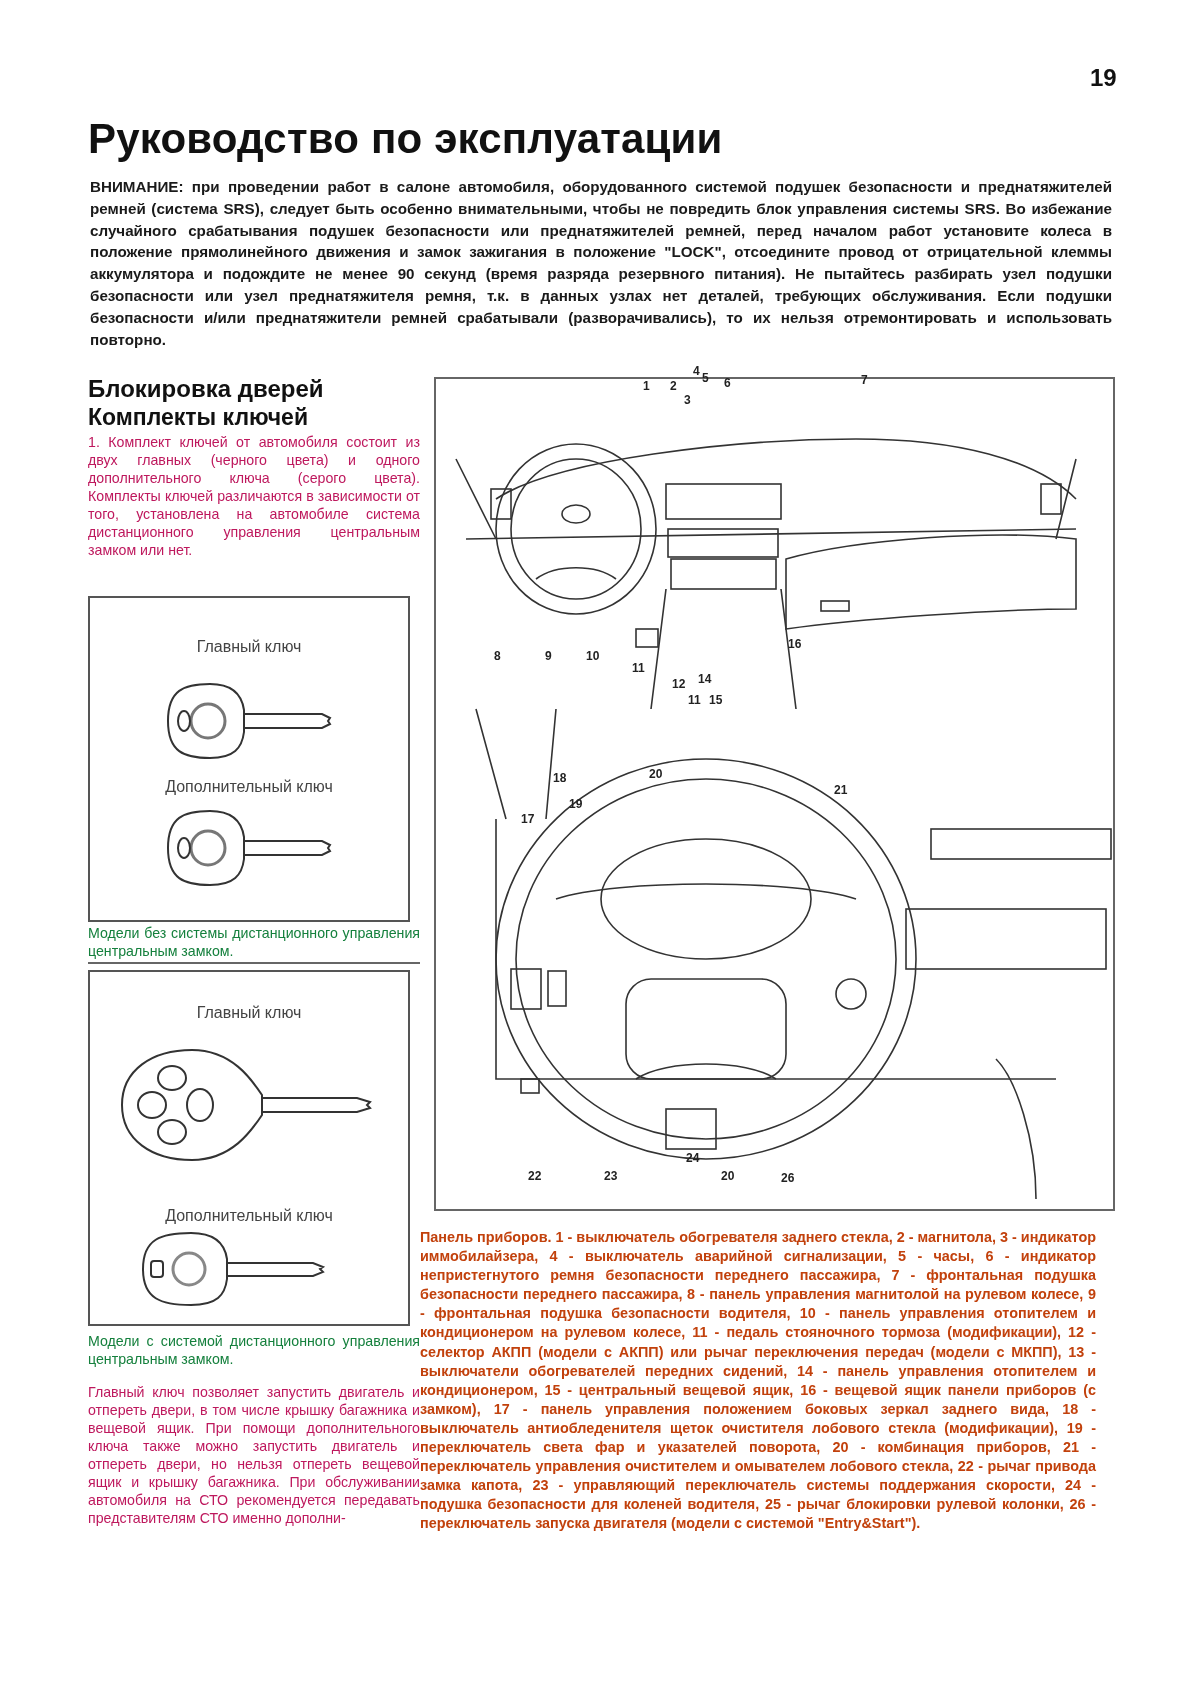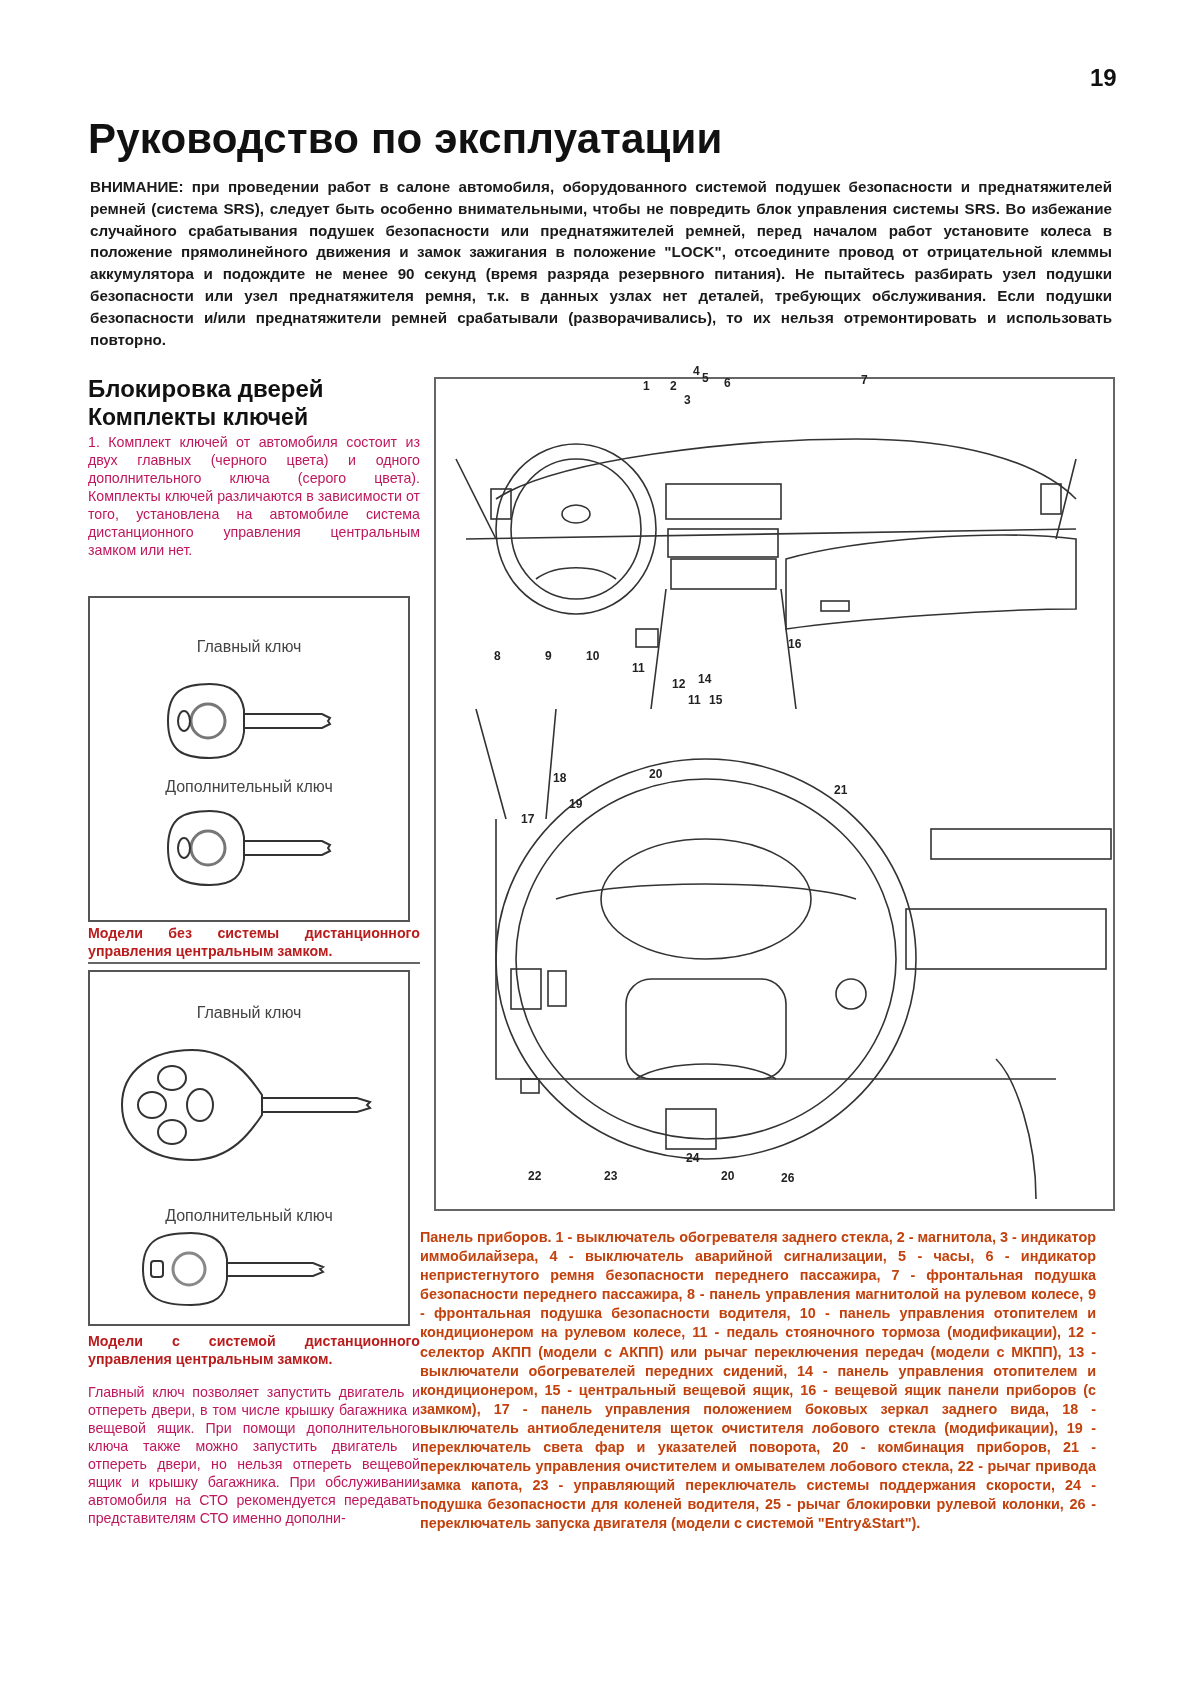--- a/index.html
+++ b/index.html
@@ -9,21 +9,21 @@
   .warning { position:absolute; left:90px; top:176px; width:1022px; font-size:15.2px; font-weight:bold; line-height:21.8px; text-align:justify; color:#1a1a1a; margin:0; }
   .warning b { font-weight:bold; }
 
   .left-col { position:absolute; left:88px; top:375px; width:332px; }
   .h2 { font-size:24px; font-weight:bold; margin:0; line-height:28px; }
   .h3 { font-size:23px; font-weight:bold; margin:2px 0 4px 0; line-height:24px; }
   .body-text { font-size:14.2px; line-height:18px; color:#be185d; text-align:justify; margin:0; }
 
   .key-box { position:absolute; left:88px; border:2px solid #555; background:#fff; }
   .key-box .lbl { position:absolute; font-size:16px; color:#444; width:100%; text-align:center; }
-  .caption { position:absolute; left:88px; width:332px; font-size:14.2px; font-weight:bold; line-height:18px; color:#b91c1c; text-align:justify; }
+  .caption { position:absolute; left:88px; width:332px; font-size:14.2px; font-weight:normal; line-height:18px; color:#15803d; text-align:justify; }
   .rule { position:absolute; left:88px; width:332px; height:2px; background:#666; }
 
   .diagram-frame { position:absolute; left:434px; top:377px; width:677px; height:830px; border:2px solid #666; background:#fff; }
   .callout { position:absolute; font-size:12px; font-weight:bold; color:#222; }
   .legend { position:absolute; left:412px; top:1220px; width:676px; font-size:14.4px; font-weight:bold; line-height:19.1px; text-align:justify; color:#c2410c; margin:8px; }
   .tail-text { position:absolute; left:88px; top:1383px; width:332px; }
 </style>
 </head>
 <body>
 

